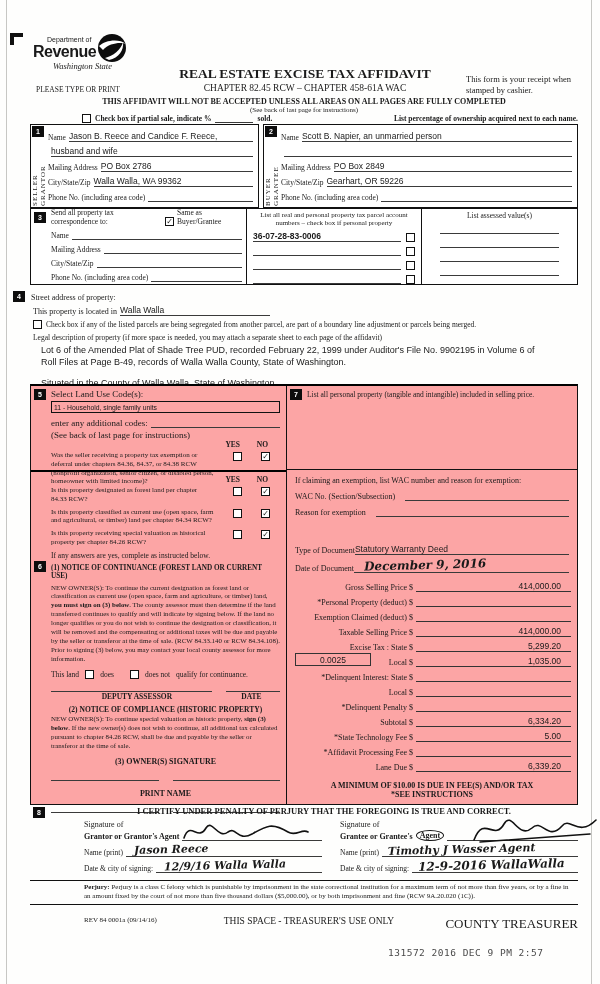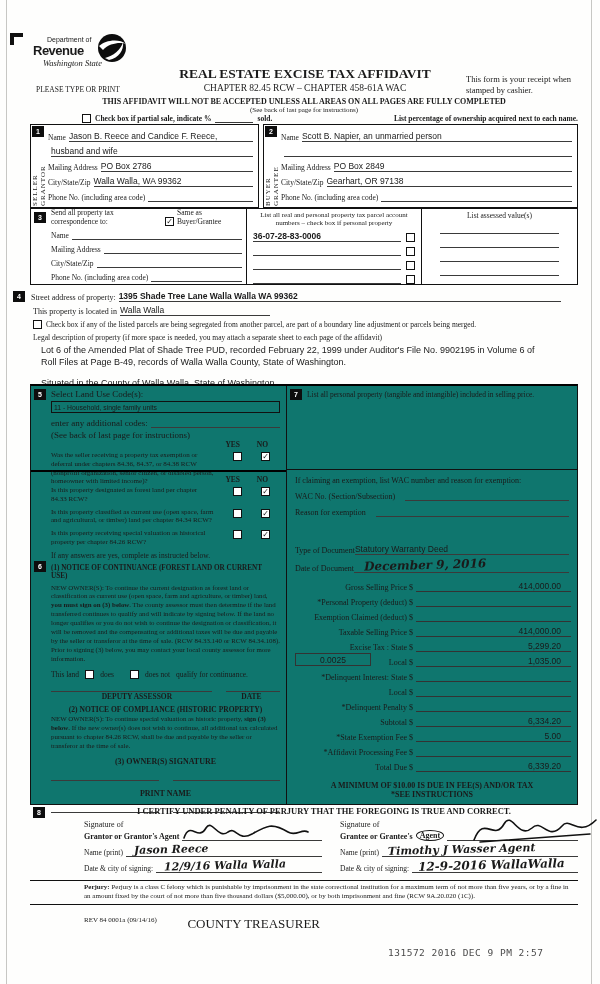--- a/index.html
+++ b/index.html
@@ -22,43 +22,43 @@
   .hdr-title { position:absolute; left:140px; top:66px; width:330px; text-align:center; font-size:13.5px; font-weight:bold; }
   .hdr-sub { position:absolute; left:140px; top:83px; width:330px; text-align:center; font-size:9.5px; }
   .hdr-type { position:absolute; left:36px; top:85px; font-size:7.5px; }
   .hdr-receipt { position:absolute; left:466px; top:74px; width:112px; font-size:8.5px; line-height:1.25; }
   .hdr-warn { position:absolute; left:30px; top:97px; width:548px; text-align:center; font-size:8px; font-weight:bold; }
   .hdr-seeback { position:absolute; left:30px; top:106px; width:548px; text-align:center; font-size:7px; }
   .hdr-partial { position:absolute; left:82px; top:114px; width:496px; font-size:7.5px; font-weight:bold; display:flex; align-items:flex-end; gap:4px; }
 
   .logo { position:absolute; left:33px; top:36px; width:130px; }
   .logo .dept { font-family:"Liberation Sans", sans-serif; font-size:7px; margin-left:14px; }
-  .logo .rev { font-family:"Liberation Sans", sans-serif; font-size:13px; font-weight:bold; letter-spacing:-0.5px; }
-  .logo .state { font-family:"Liberation Serif", serif; font-style:italic; font-size:8.5px; margin-left:10px; }
+  .logo .rev { font-family:"Liberation Sans", sans-serif; font-size:16px; font-weight:bold; letter-spacing:-0.5px; }
+  .logo .state { font-family:"Liberation Serif", serif; font-style:italic; font-size:8.5px; margin-left:20px; }
   .logo svg { position:absolute; left:62px; top:-4px; }
 
   .row12 { position:absolute; left:30px; top:124px; width:548px; height:84px; display:flex; gap:4px; }
   .partybox { border:1.2px solid #111; height:84px; position:relative; background:#fff; }
   .partybox .strip { position:absolute; left:0; top:13px; bottom:1px; width:15px; display:flex; justify-content:center; gap:0; }
   .partybox .fields { position:absolute; left:17px; top:2px; right:5px; }
   .frow { display:flex; align-items:flex-end; height:15px; }
   .frow .line { flex:1; margin-left:3px; }
   .pbadge { position:absolute; left:1px; top:1px; }
 
   .sec3 { position:absolute; left:30px; top:208px; width:548px; height:77px; border:1.2px solid #111; background:#fff; display:flex; }
   .s3a { width:215px; position:relative; padding:3px 4px 2px 20px; }
   .s3b { width:175px; border-left:1px solid #111; padding:2px 6px; }
   .s3c { flex:1; border-left:1px solid #111; padding:2px 8px; }
   .parcelrow { display:flex; align-items:flex-end; height:14px; gap:5px; }
   .parcelrow .line { flex:1; }
 
   .sec4 { position:absolute; left:13px; top:287px; width:548px; }
   .sec4 .frow { height:14px; }
 
-  .twocol { position:absolute; left:30px; top:384px; width:548px; height:421px; border:1.2px solid #111; border-top:2px solid #000; display:flex; background:#0f766e; }
+  .twocol { position:absolute; left:30px; top:384px; width:548px; height:421px; border:1.2px solid #111; border-top:2px solid #000; display:flex; background:#fca5a5; }
   .lcol { width:255px; position:relative; }
   .rcol { flex:1; border-left:1.2px solid #111; position:relative; }
 
   .sec5 { position:absolute; left:0; top:0; right:0; height:86px; border-bottom:2px solid #000; padding:3px 6px 0 20px; }
   .codebox { border:1.2px solid #111; height:12px; margin:2px 0 3px 0; padding-left:2px; font-family:"Liberation Sans", sans-serif; font-size:6.8px; line-height:11px; }
   .yn-head { position:relative; height:11px; font-size:7.5px; font-weight:bold; }
   .yn-head .y { position:absolute; right:40px; } .yn-head .n { position:absolute; right:12px; }
   .qrow { position:relative; padding-right:66px; font-size:7px; line-height:1.25; margin-bottom:4px; }
   .qrow .cb.y { position:absolute; right:38px; top:1px; }
   .qrow .cb.n { position:absolute; right:10px; top:1px; }
@@ -174,21 +174,21 @@
           </div>
         <div class="frow">
             <span class="line val"></span>
           </div>
         <div class="frow">
             <span class="lbl">Mailing Address</span>
             <span class="line val">PO Box 2849</span>
           </div>
         <div class="frow">
             <span class="lbl">City/State/Zip</span>
-            <span class="line val">Gearhart, OR 97138</span>
+            <span class="line val">Gearhart, OR 59226</span>
           </div>
         <div class="frow">
             <span class="lbl">Phone No. (including area code)</span>
             <span class="line"></span>
           </div>
       </div>
     </div>
   </div>
 
   <div class="sec3">
@@ -249,21 +249,20 @@
       <div class="parcelrow" style="padding:0 10px">
           <span class="line"></span>
         </div>
     </div>
   </div>
 
   <div class="sec4">
     <div class="frow" style="height:15px">
       <span class="badge" style="margin-right:6px">4</span>
       <span class="lbl8">Street address of property:</span>
-      <span class="line val" style="font-weight:bold">1395 Shade Tree Lane Walla Walla WA 99362</span>
     </div>
     <div class="frow" style="height:14px;padding-left:20px">
       <span class="lbl8">This property is located in</span>
       <span class="line val" style="max-width:150px">Walla Walla</span>
       <span style="flex:1"></span>
     </div>
     <div class="frow" style="height:13px;padding-left:20px">
       <span class="cb" style="margin-right:4px"></span>
       <span class="lbl">Check box if any of the listed parcels are being segregated from another parcel, are part of a boundary line adjustment or parcels being merged.</span>
     </div>
@@ -417,29 +416,29 @@
           </div>
         <div class="taxrow">
             <span class="taxlabel">*Delinquent Penalty $</span>
             <span class="taxline"></span>
           </div>
         <div class="taxrow">
             <span class="taxlabel">Subtotal $</span>
             <span class="taxline">6,334.20</span>
           </div>
         <div class="taxrow">
-            <span class="taxlabel">*State Exemption Fee $</span>
+            <span class="taxlabel">*State Technology Fee $</span>
             <span class="taxline">5.00</span>
           </div>
         <div class="taxrow">
             <span class="taxlabel">*Affidavit Processing Fee $</span>
             <span class="taxline"></span>
           </div>
         <div class="taxrow">
-            <span class="taxlabel">Total Due $</span>
+            <span class="taxlabel">Lane Due $</span>
             <span class="taxline">6,339.20</span>
           </div>
       </div>
       <div class="minnote">A MINIMUM OF $10.00 IS DUE IN FEE(S) AND/OR TAX</div>
       <div class="minnote" style="margin-top:0">*SEE INSTRUCTIONS</div>
     </div>
   </div>
 
   <div class="sec8">
     <div style="position:relative">
@@ -486,17 +485,18 @@
       </div>
     </div>
   </div>
 
   <div class="perjury">
     <span class="b">Perjury:</span><span> Perjury is a class C felony which is punishable by imprisonment in the state correctional institution for a maximum term of not more than five years, or by a fine in an amount fixed by the court of not more than five thousand dollars ($5,000.00), or by both imprisonment and fine (RCW 9A.20.020 (1C)).</span>
   </div>
 
   <div class="footer">
     <span class="rev">REV 84 0001a (09/14/16)</span>
+    <span class="mid">THIS SPACE - TREASURER'S USE ONLY</span>
     <span class="right">COUNTY TREASURER</span>
   </div>
 
   <div class="stamp">131572 2016 DEC 9 PM 2:57</div>
 </div>
 
 </body></html>

